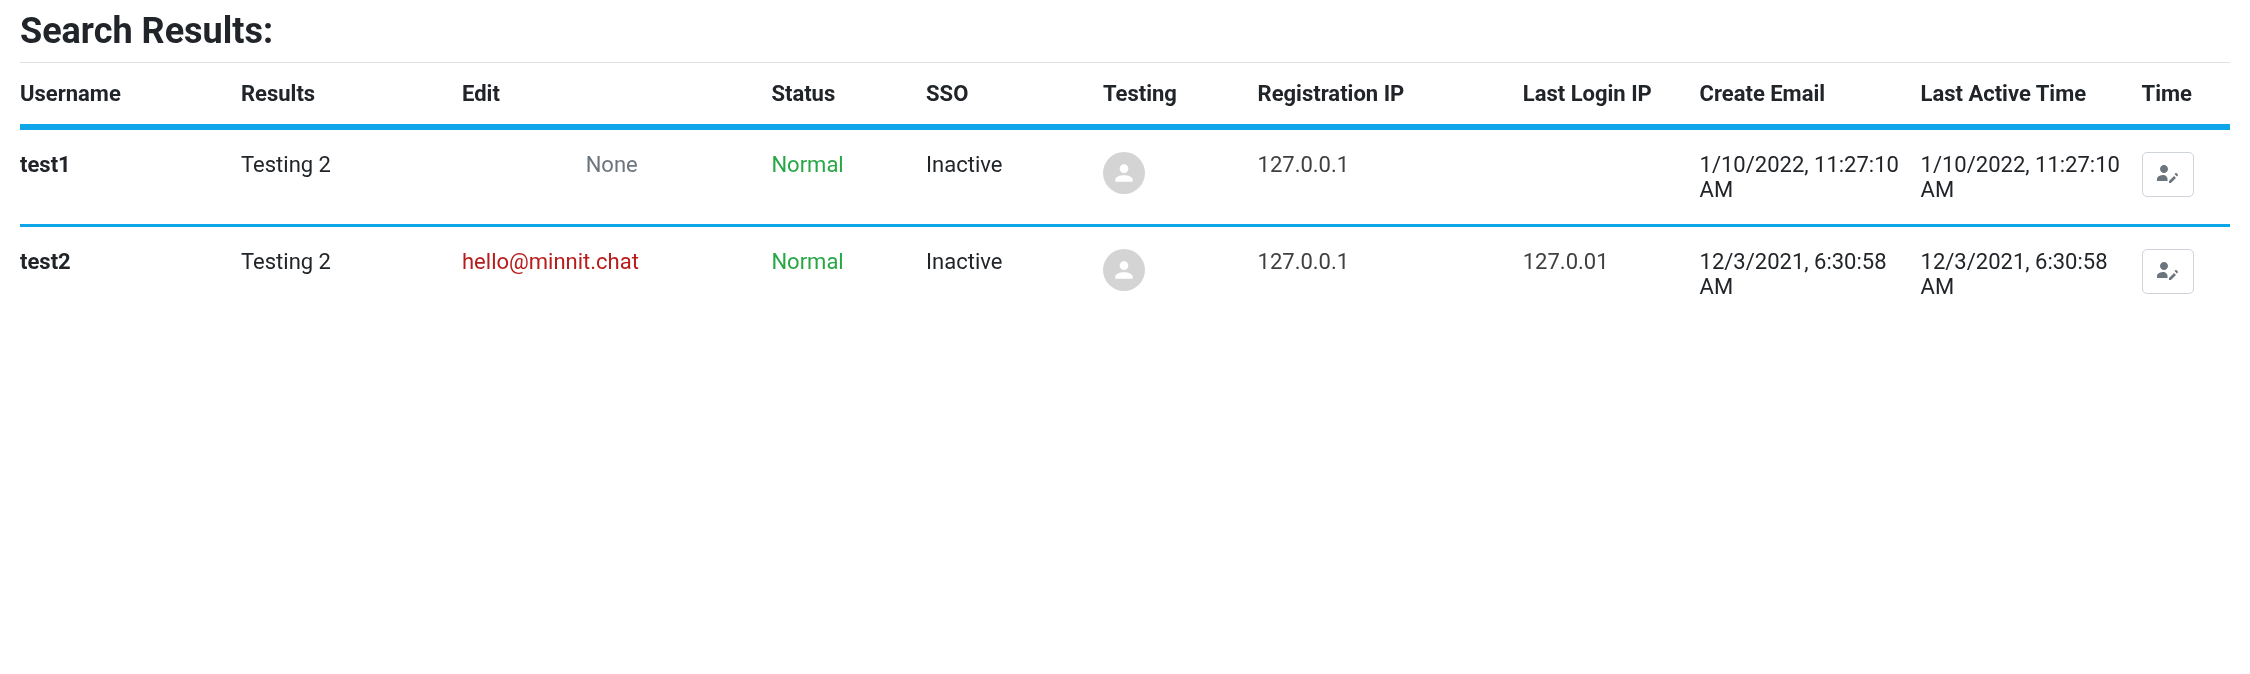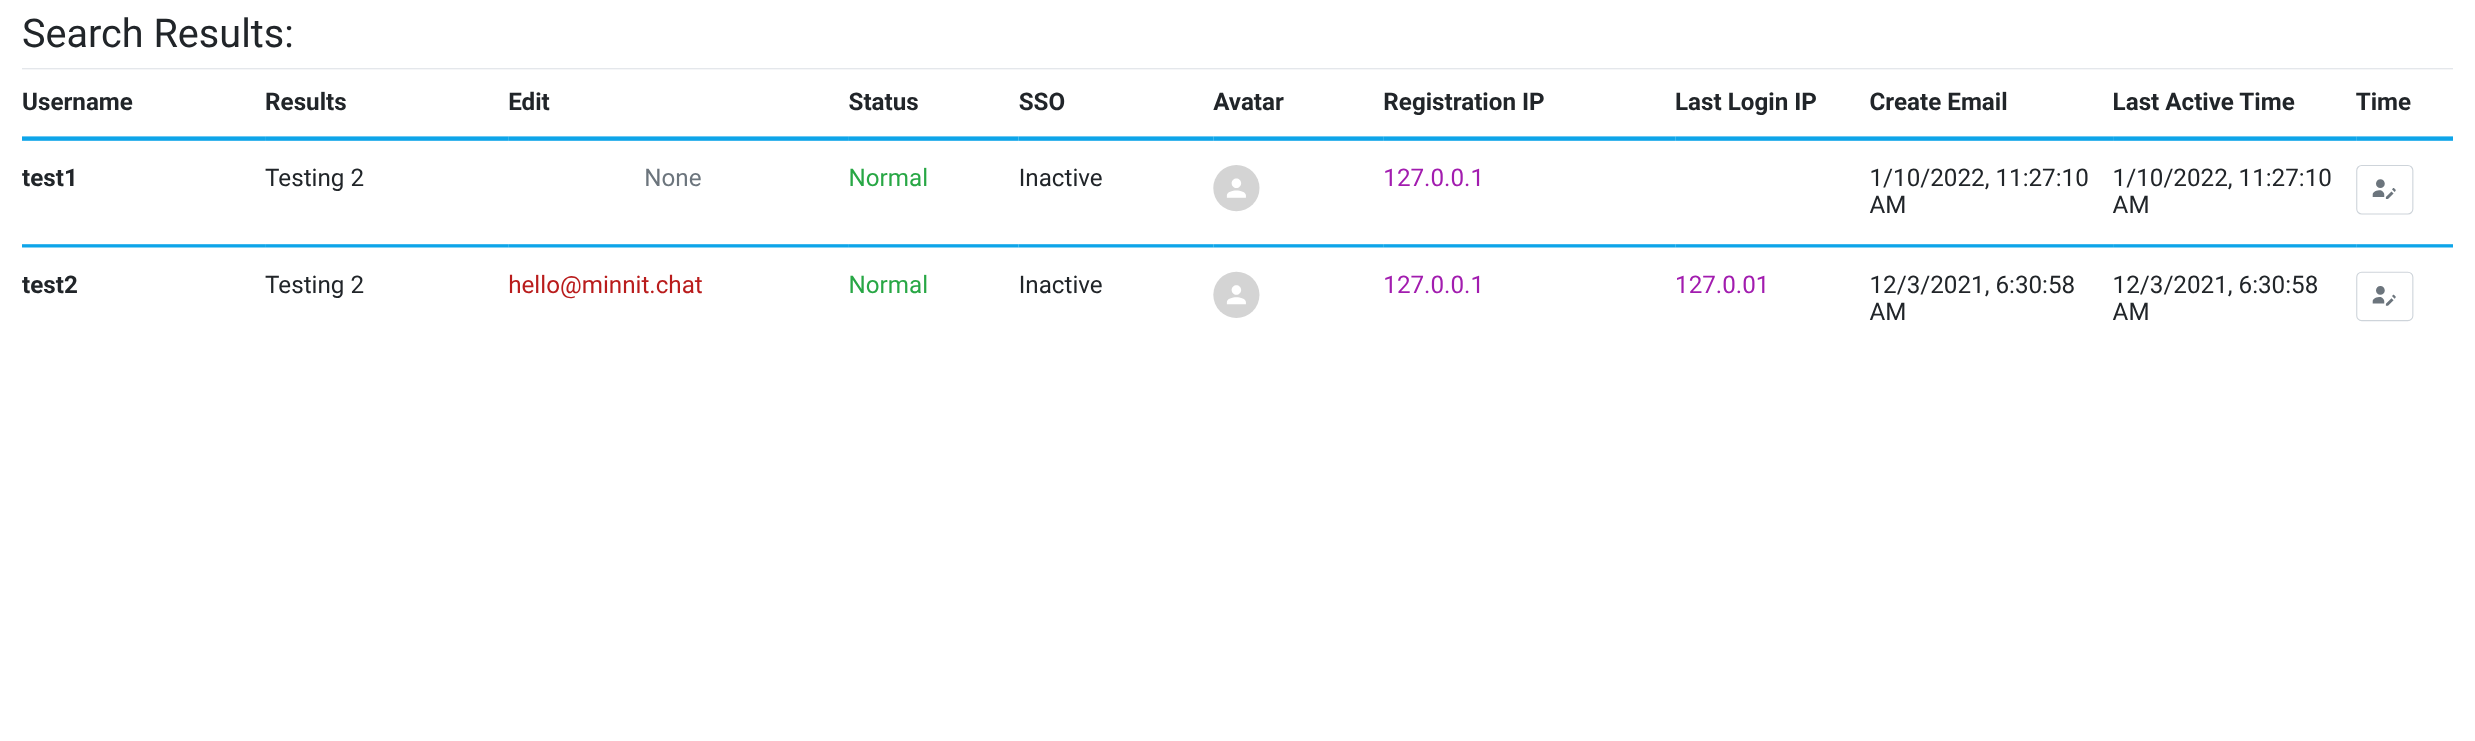--- a/index.html
+++ b/index.html
@@ -8,34 +8,34 @@
       padding: 0;
     }
     body {
       font-family: -apple-system, BlinkMacSystemFont, "Segoe UI", Roboto, "Helvetica Neue", Arial, sans-serif;
       background: #fff;
       color: #212529;
       padding: 10px 20px;
     }
     .page-title {
       font-size: 36px;
-      font-weight: 400;
+      font-weight: 700;
       color: #212529;
       margin-bottom: 10px;
     }
     .table-wrapper {
       border-top: 1px solid #dee2e6;
     }
     table {
       width: 100%;
       border-collapse: collapse;
       table-layout: fixed;
     }
     thead {
-      border-bottom: 4px solid #0ea5e9;
+      border-bottom: 6px solid #0ea5e9;
     }
     th {
       text-align: left;
       font-weight: 700;
       font-size: 22px;
       color: #212529;
       padding: 18px 10px 18px 0;
       vertical-align: bottom;
     }
     tbody tr {
@@ -58,21 +58,21 @@
       color: #6c757d;
       text-align: center;
     }
     .email-link {
       color: #b91c1c;
     }
     .status-normal {
       color: #28a745;
     }
     .ip-link {
-      color: #a21caf;
+      color: #404040;
       cursor: pointer;
     }
     .avatar-circle {
       width: 42px;
       height: 42px;
       border-radius: 50%;
       background: #d4d4d4;
       display: flex;
       align-items: center;
       justify-content: center;
@@ -129,21 +129,21 @@
       <col class="c-active">
         <col class="c-edit">
     </colgroup>
     <thead>
       <tr>
         <th>Username</th>
         <th>Results</th>
         <th>Edit</th>
         <th>Status</th>
         <th>SSO</th>
-        <th>Avatar</th>
+        <th>Testing</th>
         <th>Registration IP</th>
         <th>Last Login IP</th>
         <th>Create Email</th>
         <th>Last Active Time</th>
         <th>Time</th>
       </tr>
     </thead>
     <tbody id="rows-body">
 
   <tr>

